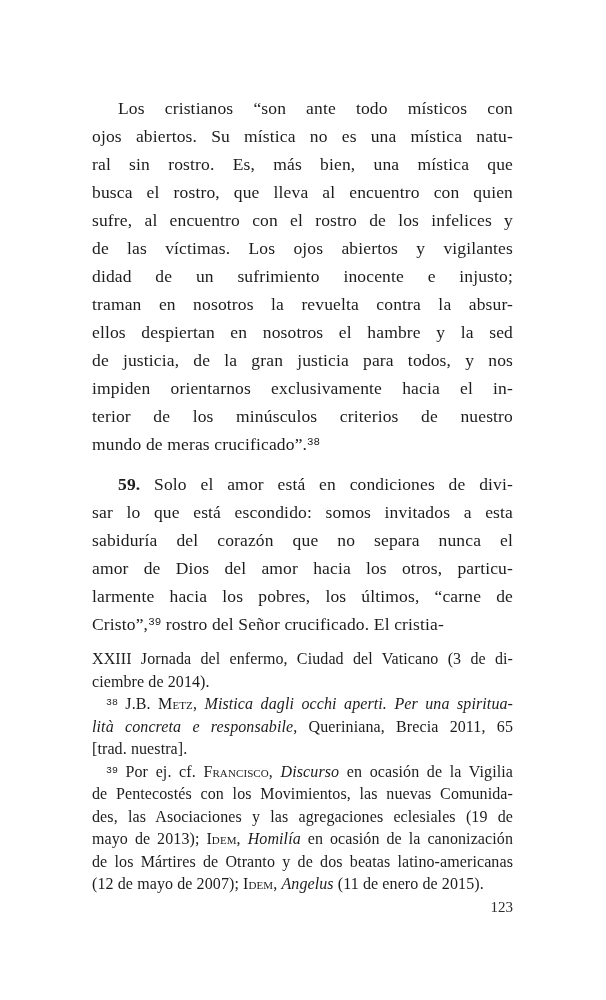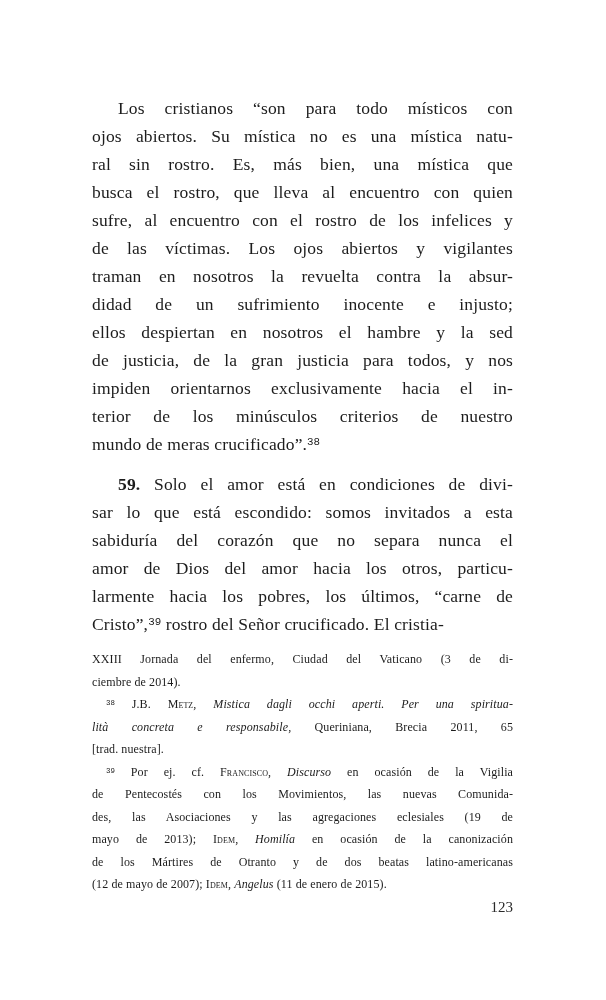--- a/index.html
+++ b/index.html
@@ -38,21 +38,21 @@
   .body-line.indent {
     text-indent: 26px;
   }
   .paragraph + .paragraph {
     margin-top: 12px;
   }
   .footnotes {
     margin-top: 10px;
   }
   .fn-line {
-    font-size: 12px;
+    font-size: 16px;
     line-height: 22.5px;
     letter-spacing: 0.1px;
   }
   .fn-line.indent {
     text-indent: 14px;
   }
   .b  { font-weight: 700; }
   .it { font-style: italic; }
   .sc { font-variant: small-caps; }
   .sup {
@@ -72,28 +72,28 @@
     color: #2a2a2a;
   }
 </style>
 </head>
 <body>
 
 <div class="page">
   <div class="text-block">
     <div class="body-text">
         <div class="paragraph">
-          <div class="line body-line indent"><span>Los cristianos “son para todo místicos con</span></div>
+          <div class="line body-line indent"><span>Los cristianos “son ante todo místicos con</span></div>
           <div class="line body-line"><span>ojos abiertos. Su mística no es una mística natu-</span></div>
           <div class="line body-line"><span>ral sin rostro. Es, más bien, una mística que</span></div>
           <div class="line body-line"><span>busca el rostro, que lleva al encuentro con quien</span></div>
           <div class="line body-line"><span>sufre, al encuentro con el rostro de los infelices y</span></div>
           <div class="line body-line"><span>de las víctimas. Los ojos abiertos y vigilantes</span></div>
+          <div class="line body-line"><span>didad de un sufrimiento inocente e injusto;</span></div>
           <div class="line body-line"><span>traman en nosotros la revuelta contra la absur-</span></div>
-          <div class="line body-line"><span>didad de un sufrimiento inocente e injusto;</span></div>
           <div class="line body-line"><span>ellos despiertan en nosotros el hambre y la sed</span></div>
           <div class="line body-line"><span>de justicia, de la gran justicia para todos, y nos</span></div>
           <div class="line body-line"><span>impiden orientarnos exclusivamente hacia el in-</span></div>
           <div class="line body-line"><span>terior de los minúsculos criterios de nuestro</span></div>
           <div class="line body-line last"><span>mundo de meras crucificado”.</span><span class="sup">38</span></div>
         </div>
         <div class="paragraph">
           <div class="line body-line indent"><span class="b">59.</span><span> Solo el amor está en condiciones de divi-</span></div>
           <div class="line body-line"><span>sar lo que está escondido: somos invitados a esta</span></div>
           <div class="line body-line"><span>sabiduría del corazón que no separa nunca el</span></div>

